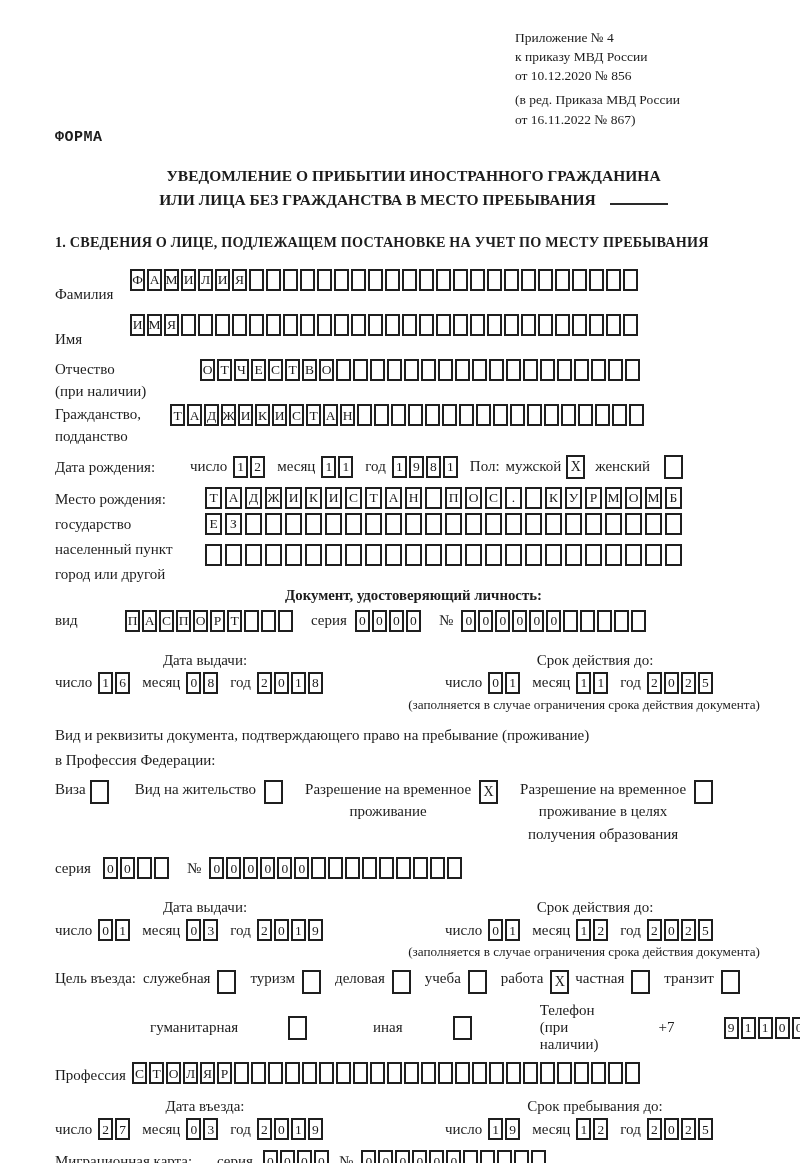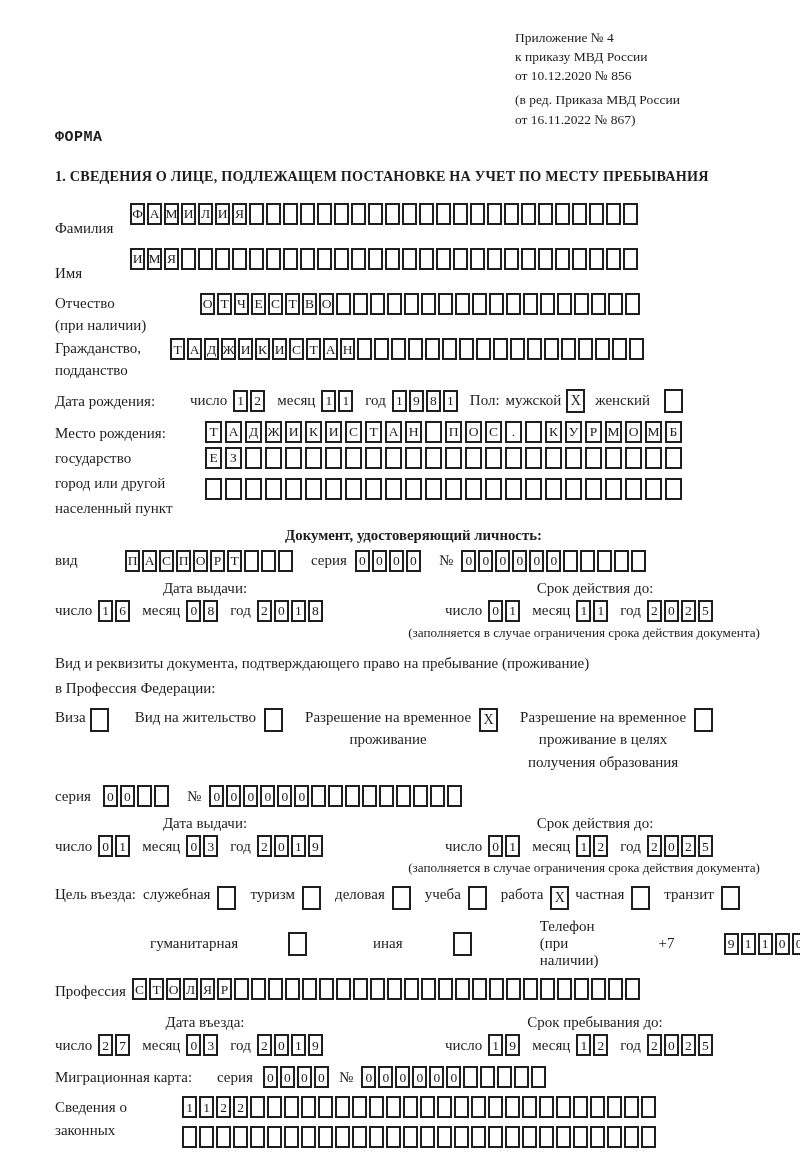--- a/index.html
+++ b/index.html
@@ -38,27 +38,27 @@
   .inline-grp { display:flex; align-items:center; }
   .inline-grp .lbl { margin:0 6px 0 10px; }
   .inline-grp .lbl.first { margin-left:0; }
 
   
   .bp { display:flex; margin-top:7px; }
   .bp-labels { flex:none; width:150px; line-height:25px; }
   .bp-rows .boxes { margin-bottom:4px; }
 
   
-  .center-bold { text-align:center; font-weight:bold; font-size:14.8px; margin-top:6px; }
+  .center-bold { text-align:center; font-weight:bold; font-size:14.8px; }
   .doc-row { display:flex; align-items:center; margin-top:6px; }
   .doc-row .gap-lbl { margin:0 8px 0 16px; }
   .doc-row .first-lbl { width:70px; }
 
   
-  .dates { display:flex; margin-top:8px; }
+  .dates { display:flex; margin-top:20px; }
   .dates .col-l { width:345px; }
   .dates .col-r { flex:1; }
   .date-head { text-align:center; width:300px; font-size:15px; margin-bottom:3px; }
   .date-line { display:flex; align-items:center; }
   .note-line { text-align:right; padding-right:12px; font-size:13.2px; margin-top:3px; }
 
   
   .intro { margin-top:10px; line-height:1.7; }
   .perm-row { display:flex; margin-top:4px; }
   .perm-opt { display:flex; align-items:flex-start; }
@@ -91,20 +91,26 @@
       <div>к приказу МВД России</div>
       <div>от 10.12.2020 № 856</div>
       <div class="hdr-amend">
         <div>(в ред. Приказа МВД России</div>
         <div>от 16.11.2022 № 867)</div>
       </div>
     </div>
   </div>
   <div class="form-label">ФОРМА</div>
 
+  <div class="title">
+    <div>УВЕДОМЛЕНИЕ О ПРИБЫТИИ ИНОСТРАННОГО ГРАЖДАНИНА</div>
+    <div>
+      <span>ИЛИ ЛИЦА БЕЗ ГРАЖДАНСТВА В МЕСТО ПРЕБЫВАНИЯ</span><span class="blank-line"></span>
+    </div>
+  </div>
 
   <div class="section-heading">1. СВЕДЕНИЯ О ЛИЦЕ, ПОДЛЕЖАЩЕМ ПОСТАНОВКЕ НА УЧЕТ ПО МЕСТУ ПРЕБЫВАНИЯ</div>
 
   <div class="row" style="margin-top:18px;">
     <span class="flabel w-surname">Фамилия</span>
     <span class="boxes">
         <span class="cell">Ф</span>
         <span class="cell">А</span>
         <span class="cell">М</span>
         <span class="cell">И</span>
@@ -268,22 +274,22 @@
     <span>мужской</span>
     <span class="checkbox" style="margin-left:5px;">X</span>
     <span class="lbl">женский</span>
     <span class="checkbox" style="margin-left:8px;"></span>
   </div>
 
   <div class="bp">
     <div class="bp-labels">
       <div>Место рождения:</div>
       <div>государство</div>
+      <div>населенный пункт</div>
       <div>город или другой</div>
-      <div>населенный пункт</div>
     </div>
     <div class="bp-rows">
       <span class="boxes wide">
           <span class="cell">Т</span>
           <span class="cell">А</span>
           <span class="cell">Д</span>
           <span class="cell">Ж</span>
           <span class="cell">И</span>
           <span class="cell">К</span>
           <span class="cell">И</span>

